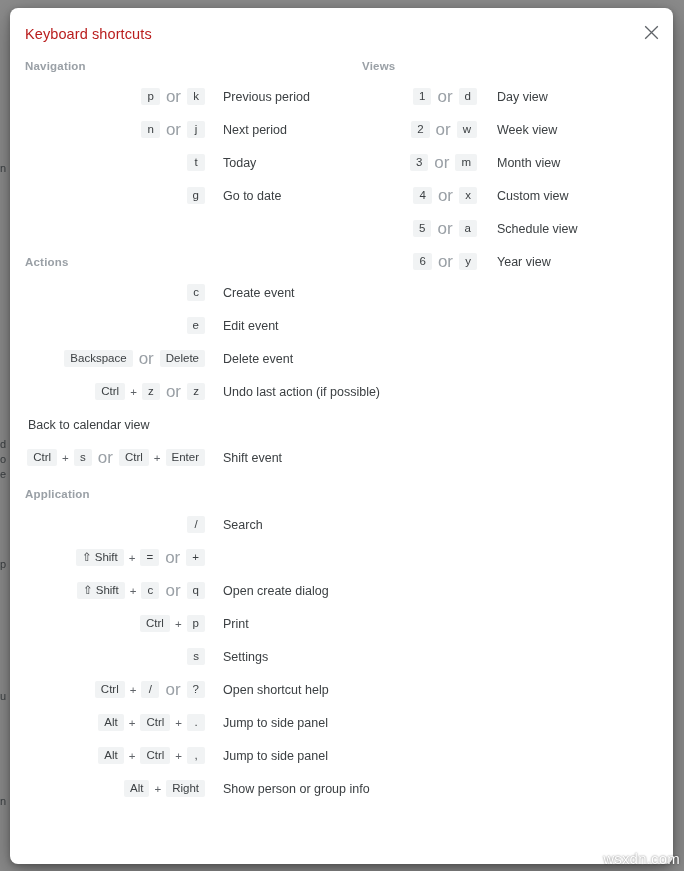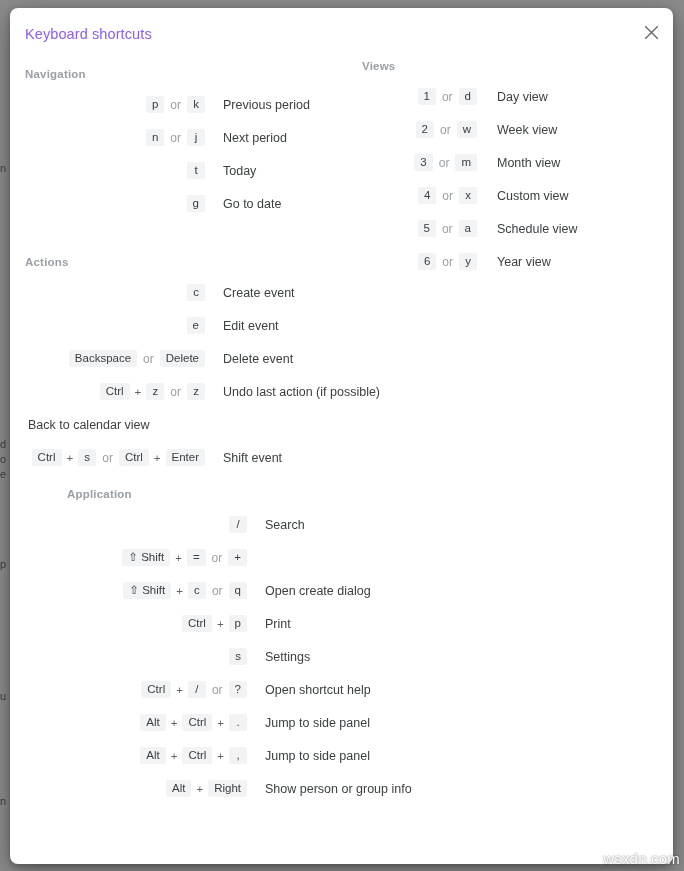--- a/index.html
+++ b/index.html
@@ -44,21 +44,21 @@
     box-shadow: 0 2px 6px rgba(0,0,0,.28), 0 8px 28px rgba(0,0,0,.30);
     z-index: 2;
     overflow: hidden;
   }
 
   .dlg-title {
     position: absolute;
     left: 15px;
     top: 18px;
     font-size: 14.5px;
-    color: #8b5cf6;
+    color: #b91c1c;
     letter-spacing: .1px;
   }
 
   .close-btn {
     position: absolute;
     right: 6px;
     top: 8px;
     width: 32px;
     height: 32px;
     border: none;
@@ -124,30 +124,30 @@
     line-height: 17px;
     height: 17px;
     min-width: 18px;
     padding: 0 6px;
     text-align: center;
     border-radius: 2px;
     white-space: nowrap;
   }
   .sep {
     color: #9aa0a6;
-    font-size: 12px;
+    font-size: 17px;
     padding: 0 6px;
     white-space: nowrap;
   }
   .sep.plus { color: #5f6368; font-size: 11.5px; padding: 0 5px; }
 
   
   .sec-navigation  { position: absolute; left: 0; top: 0;   width: 345px; }
   .sec-actions     { position: absolute; left: 0; top: 240; width: 345px; }
-  .sec-application { position: absolute; left: 0; top: 0;   width: 345px; padding-left: 42px; }
+  .sec-application { position: absolute; left: 0; top: 0;   width: 345px; }
 
   .watermark {
     position: absolute;
     right: 4px;
     bottom: 4px;
     font-size: 15px;
     color: #ffffff;
     text-shadow: 0 0 2px rgba(0,0,0,.6);
     z-index: 5;
     letter-spacing: .2px;
@@ -173,21 +173,21 @@
   <button class="close-btn" aria-label="Close">
     <svg width="15" height="15" viewBox="0 0 15 15" aria-hidden="true">
       <path d="M1.2 1.2 L13.8 13.8 M13.8 1.2 L1.2 13.8" stroke="currentColor" stroke-width="1.3" fill="none"></path>
     </svg>
   </button>
 
   <div class="cols">
 
     <div class="col-left">
 
-      <div class="sec-navigation" style="top:8px">
+      <div class="sec-navigation" style="top:0">
         <div class="section-head">Navigation</div>
         <div class="rows" id="rows-navigation">
             <div class="row">
               <div class="keys">
                 <span class="kbd">p</span>
                 <span class="sep">or</span>
                 <span class="kbd">k</span>
               </div>
               <div class="desc">Previous period</div>
             </div>

